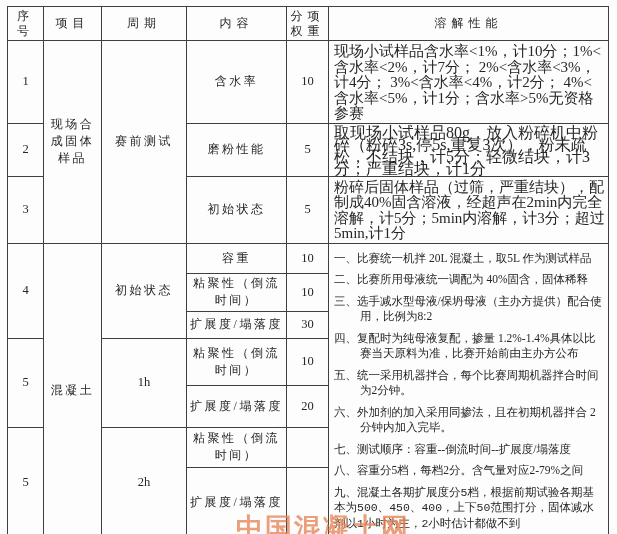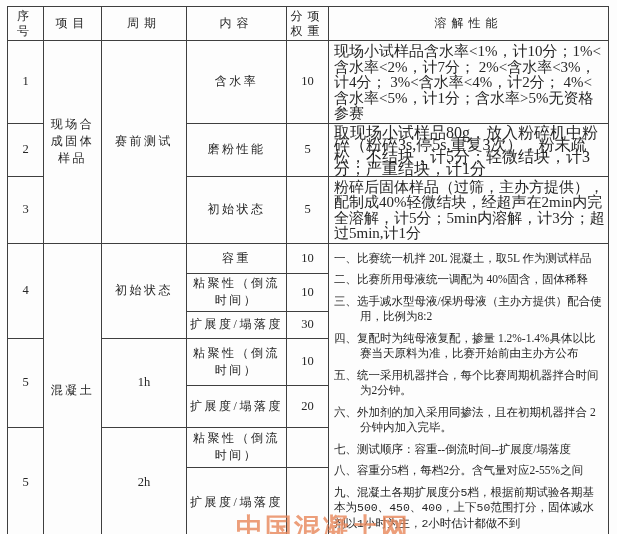--- a/index.html
+++ b/index.html
@@ -79,38 +79,38 @@
         <td class="num">2</td>
         <td class="sp">磨粉性能</td>
         <td class="num">5</td>
         <td class="desc tight">取现场小试样品80g，放入粉碎机中粉碎（粉碎3s,停5s,重复3次），粉末疏松，不结块，计5分；轻微结块，计3分；严重结块，计1分</td>
       </tr>
 
       <tr class="rh-3">
         <td class="num">3</td>
         <td class="sp">初始状态</td>
         <td class="num">5</td>
-        <td class="desc">粉碎后固体样品（过筛，主办方提供），配制成40%轻微结块，经超声在2min内完全溶解，计5分；5min内溶解，计3分；超过5min,计1分</td>
+        <td class="desc">粉碎后固体样品（过筛，严重结块），配制成40%固含溶液，经超声在2min内完全溶解，计5分；5min内溶解，计3分；超过5min,计1分</td>
       </tr>
 
       <tr class="rh-4a">
         <td class="num" rowspan="3">4</td>
         <td class="sp" rowspan="7">混凝土</td>
         <td class="sp" rowspan="3">初始状态</td>
         <td class="sp">容重</td>
         <td class="num">10</td>
         <td class="notes-cell" rowspan="7">
           <div class="note">一、比赛统一机拌 20L 混凝土，取5L 作为测试样品</div>
           <div class="note">二、比赛所用母液统一调配为 40%固含，固体稀释</div>
           <div class="note">三、选手减水型母液/保坍母液（主办方提供）配合使用，比例为8:2</div>
           <div class="note">四、复配时为纯母液复配，掺量 1.2%-1.4%具体以比赛当天原料为准，比赛开始前由主办方公布</div>
           <div class="note">五、统一采用机器拌合，每个比赛周期机器拌合时间为2分钟。</div>
           <div class="note">六、外加剂的加入采用同掺法，且在初期机器拌合 2 分钟内加入完毕。</div>
           <div class="note">七、测试顺序：容重--倒流时间--扩展度/塌落度</div>
-          <div class="note">八、容重分5档，每档2分。含气量对应2-55%之间</div>
+          <div class="note">八、容重分5档，每档2分。含气量对应2-79%之间</div>
           <div class="note flush">九、混凝土各期扩展度分5档，根据前期试验各期基本为500、450、400，上下50范围打分，固体减水剂以1小时为主，2小时估计都做不到</div>
         </td>
       </tr>
 
       <tr class="rh-4b">
         <td class="sp">粘聚性（倒流时间）</td>
         <td class="num">10</td>
       </tr>
 
       <tr class="rh-4c">

